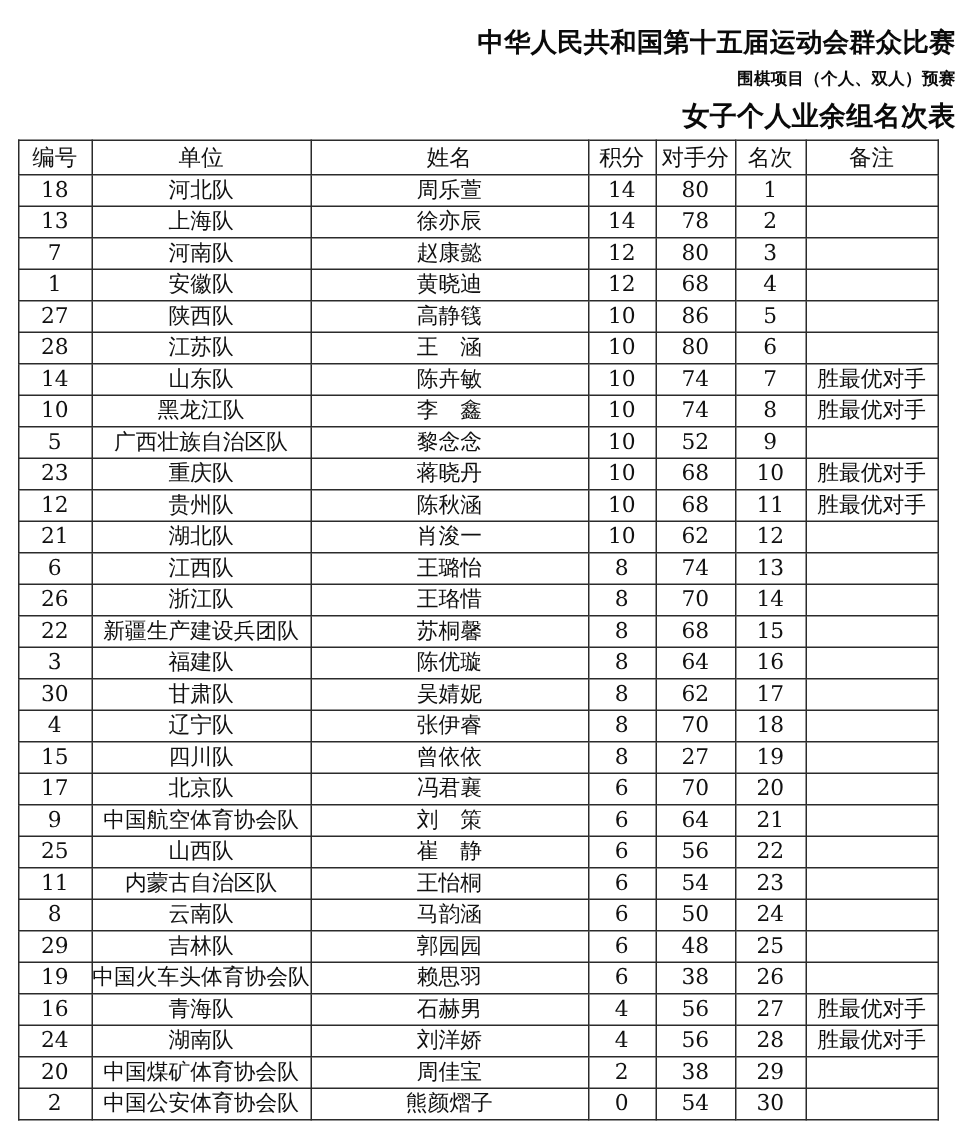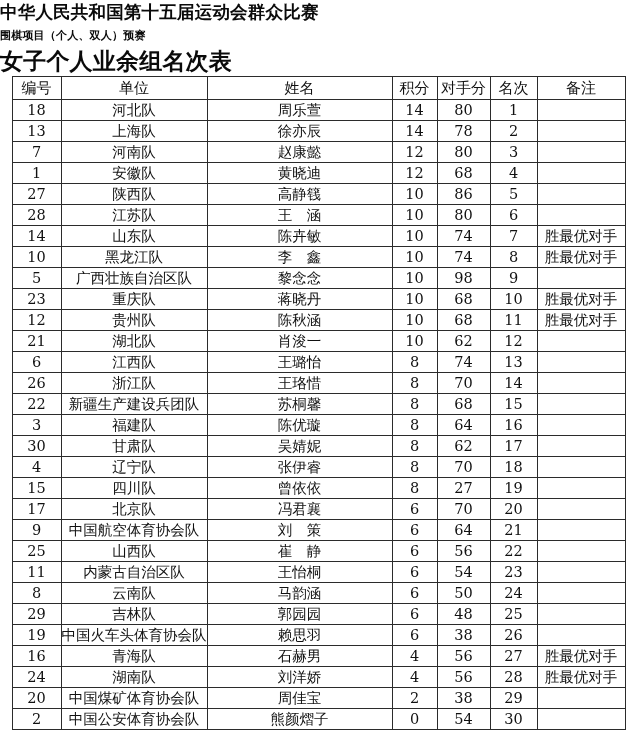--- a/index.html
+++ b/index.html
@@ -15,38 +15,38 @@
     overflow: hidden;
   }
   .page {
     width: 637px;
     height: 750px;
     position: relative;
     background: #ffffff;
     box-sizing: border-box;
   }
   .titles {
-    padding-top: 1px;
-    text-align: left;
+    padding-top: 18px;
+    text-align: right;
   }
   .title-line {
     font-family: "DejaVu Serif", "Liberation Serif", serif;
     font-weight: bold;
     font-size: 17.5px;
     line-height: 23px;
     letter-spacing: 0.2px;
     color: #0a0a0a;
     white-space: nowrap;
   }
   .title-line.sub {
     font-size: 11px;
     line-height: 24px;
   }
   .title-line.third {
-    font-size: 23px;
+    font-size: 18px;
     line-height: 23px;
     margin-top: 1px;
   }
 
   table.results {
     border-collapse: collapse;
     table-layout: fixed;
     width: 613px;
     margin: 4px auto 0 auto;
     background: #ffffff;
@@ -195,21 +195,21 @@
           <td class="cell-num">10</td>
           <td class="cell-num">74</td>
           <td class="cell-num">8</td>
           <td class="cell-remark">胜最优对手</td>
         </tr>
         <tr>
           <td class="cell-num">5</td>
           <td class="cell-cn">广西壮族自治区队</td>
           <td class="cell-cn">黎念念</td>
           <td class="cell-num">10</td>
-          <td class="cell-num">98</td>
+          <td class="cell-num">52</td>
           <td class="cell-num">9</td>
           <td class="cell-remark"></td>
         </tr>
         <tr>
           <td class="cell-num">23</td>
           <td class="cell-cn">重庆队</td>
           <td class="cell-cn">蒋晓丹</td>
           <td class="cell-num">10</td>
           <td class="cell-num">68</td>
           <td class="cell-num">10</td>

